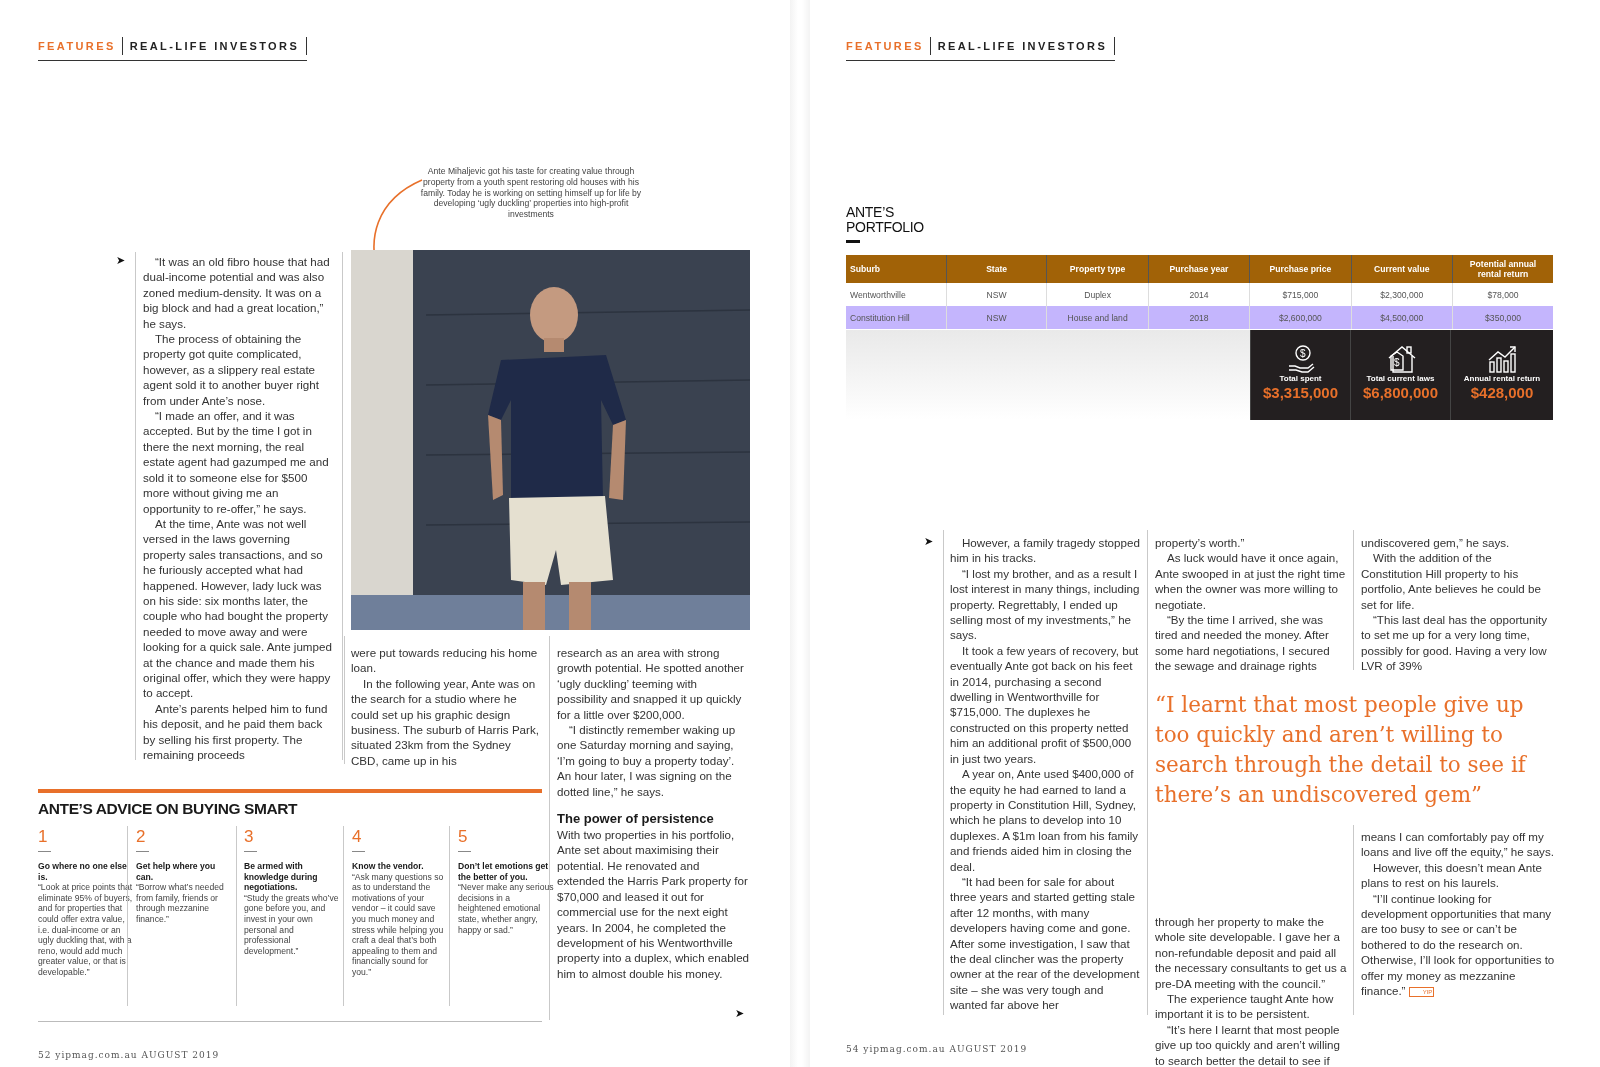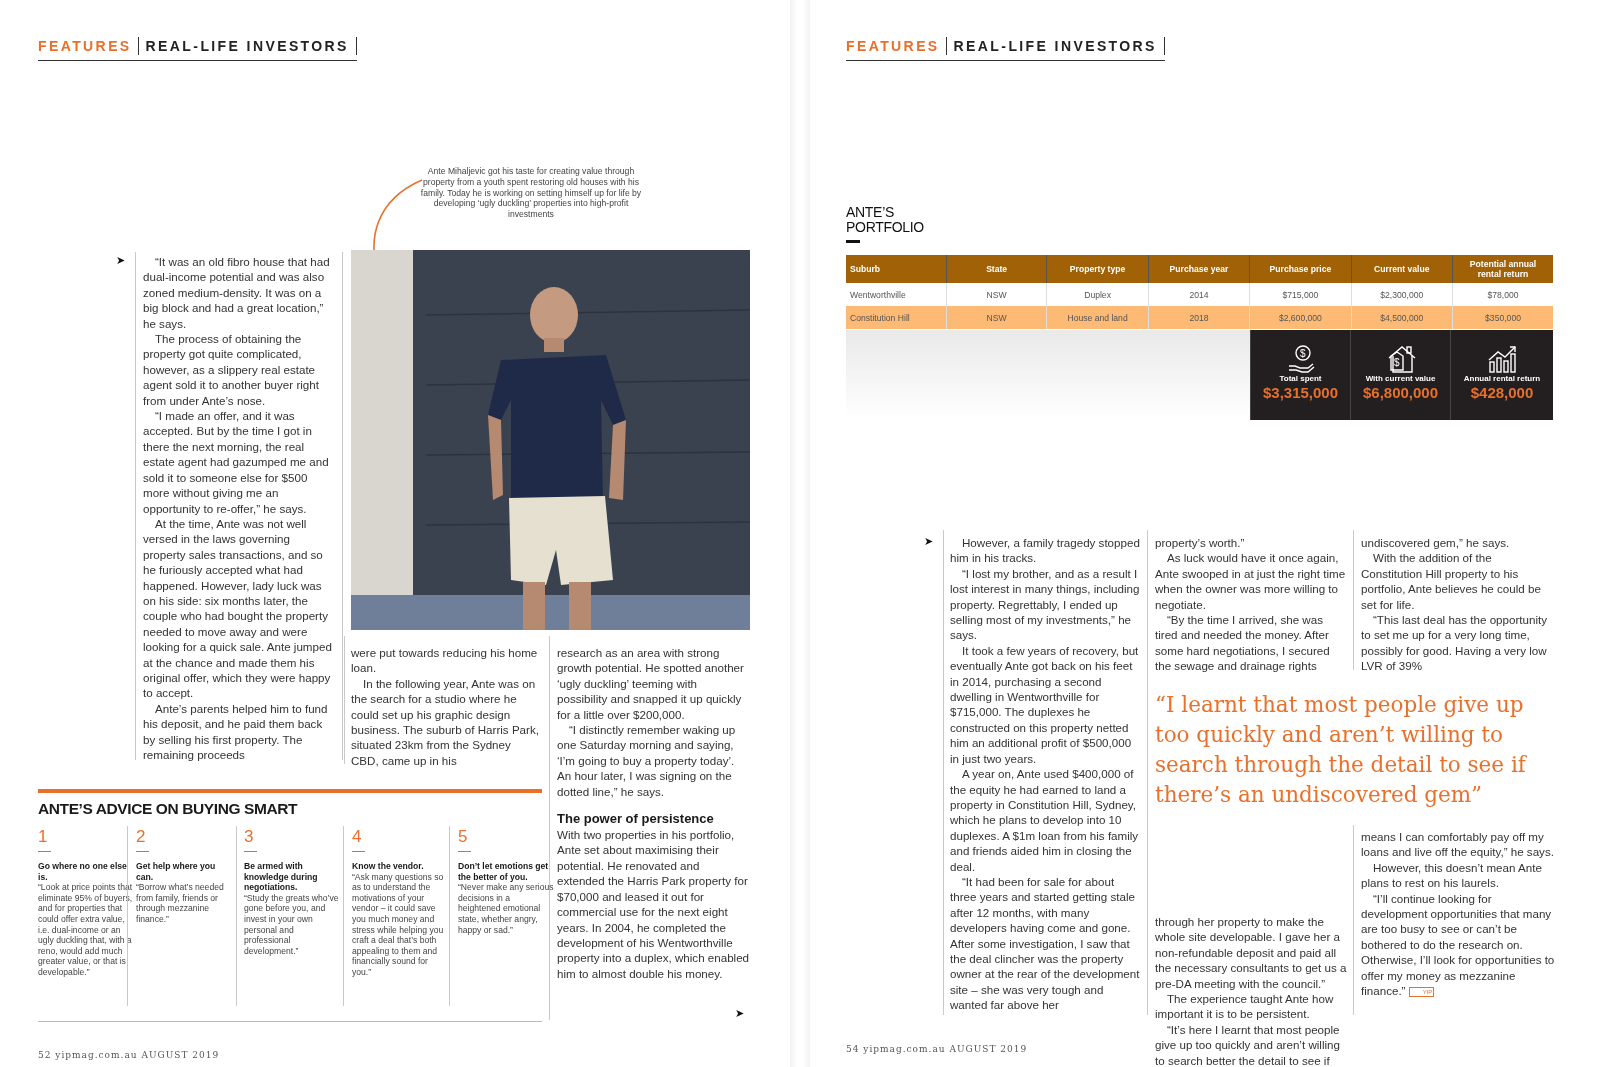--- a/index.html
+++ b/index.html
@@ -5,21 +5,21 @@
   * { box-sizing: border-box; margin: 0; padding: 0; }
   html, body { width: 1600px; height: 1067px; background: #fff; overflow: hidden; }
   body { position: relative; font-family: "Liberation Sans", sans-serif; color: #2a2a2a; }
   .page { position: absolute; top: 0; height: 1067px; background: #fff; }
   #left-page { left: 0; width: 790px; }
   #right-page { left: 810px; width: 790px; }
   .gutter { position: absolute; left: 790px; top: 0; width: 20px; height: 1067px;
     background: linear-gradient(90deg, #f3f3f3, #fff 40%, #fff 60%, #f3f3f3); }
 
   .section-tag { position: absolute; top: 37px; display: flex; align-items: center;
-    font-weight: bold; letter-spacing: 2.4px; font-size: 14px; padding-bottom: 5px;
+    font-weight: bold; letter-spacing: 2.4px; font-size: 11px; padding-bottom: 5px;
     border-bottom: 1.5px solid #333; }
   .section-tag .tag-a { color: #e8702a; padding-right: 6px; }
   .section-tag .sep { width: 1px; height: 18px; background: #333; margin-right: 7px; }
   .section-tag .tag-b { color: #222; padding-right: 7px; }
   .section-tag .endcap { width: 1px; height: 18px; background: #333; }
 
   .body-text { font-size: 11.6px; line-height: 15.4px; color: #333; }
   .body-text p { text-indent: 12px; }
   .body-text p.noindent { text-indent: 0; }
 
@@ -46,21 +46,21 @@
 
   .portfolio-title { position: absolute; left: 36px; top: 205px; font-weight: normal; font-size: 14px; line-height: 15px; letter-spacing: -0.3px; color: #111; }
   .portfolio-dash { position: absolute; left: 36px; top: 240px; width: 14px; height: 3px; background: #111; }
 
   table.portfolio { position: absolute; left: 36px; top: 255px; width: 707px; border-collapse: collapse; font-size: 8.6px; }
   table.portfolio th { background: #a16207; color: #fff; font-weight: bold; height: 28px; border-left: 1px solid #555; text-align: center; padding: 0 4px; line-height: 10px; }
   table.portfolio th:first-child { text-align: left; border-left: none; }
   table.portfolio td { height: 23px; text-align: center; color: #555; border-left: 1px solid #ddd; padding: 0 4px; }
   table.portfolio td:first-child { text-align: left; border-left: none; }
   table.portfolio tr.r0 td { background: #fff; }
-  table.portfolio tr.r1 td { background: #fdba74; }
+  table.portfolio tr.r1 td { background: #c4b5fd; }
 
   .summary-fade { position: absolute; left: 36px; top: 330px; width: 404px; height: 90px; background: linear-gradient(180deg, #e9e9e9, #fff); }
   .summary-box { position: absolute; top: 330px; width: 100px; height: 90px; background: #231f20; color: #fff; text-align: center; border-left: 1px solid #444; }
   .summary-box .icon { margin-top: 14px; height: 30px; }
   .summary-box .label { font-size: 8px; font-weight: bold; }
   .summary-box .value { font-size: 15px; font-weight: bold; color: #e8702a; margin-top: 1px; }
 
   .pullquote { position: absolute; left: 1155px; top: 690px; width: 400px; font-family: "DejaVu Serif", serif; font-size: 21.5px; line-height: 30px; color: #e8702a; font-weight: normal; }
   .yip-end { display: inline-block; border: 1px solid #e8702a; color: #e8702a; font-size: 6px; padding: 0 1px; line-height: 8px; vertical-align: middle; }
 </style>
@@ -238,21 +238,21 @@
   <div class="summary-box" style="left:540px;">
     <div class="icon">
       <svg width="32" height="30" viewBox="0 0 32 30" fill="none" stroke="#fff" stroke-width="1.4">
         <path d="M4 14 L17 3 L30 14"></path>
           <path d="M8 12 V28 H27 V12"></path>
           <rect x="22" y="3" width="4" height="6"></rect>
         <path d="M6 12 L12 8 L18 12 V26 H6 Z"></path>
         <text x="9" y="22" fill="#fff" stroke="none" font-size="10" font-family="Liberation Sans, sans-serif">$</text>
       </svg>
     </div>
-    <div class="label">With current value</div>
+    <div class="label">Total current laws</div>
     <div class="value">$6,800,000</div>
   </div>
   <div class="summary-box" style="left:640px;width:103px;">
     <div class="icon">
       <svg width="32" height="30" viewBox="0 0 32 30" fill="none" stroke="#fff" stroke-width="1.4">
         <rect x="4" y="18" width="4" height="10"></rect>
           <rect x="11" y="14" width="4" height="14"></rect>
         <rect x="18" y="17" width="4" height="11"></rect>
           <rect x="25" y="10" width="4" height="18"></rect>
         <path d="M3 16 L12 8 L19 13 L29 3"></path>

